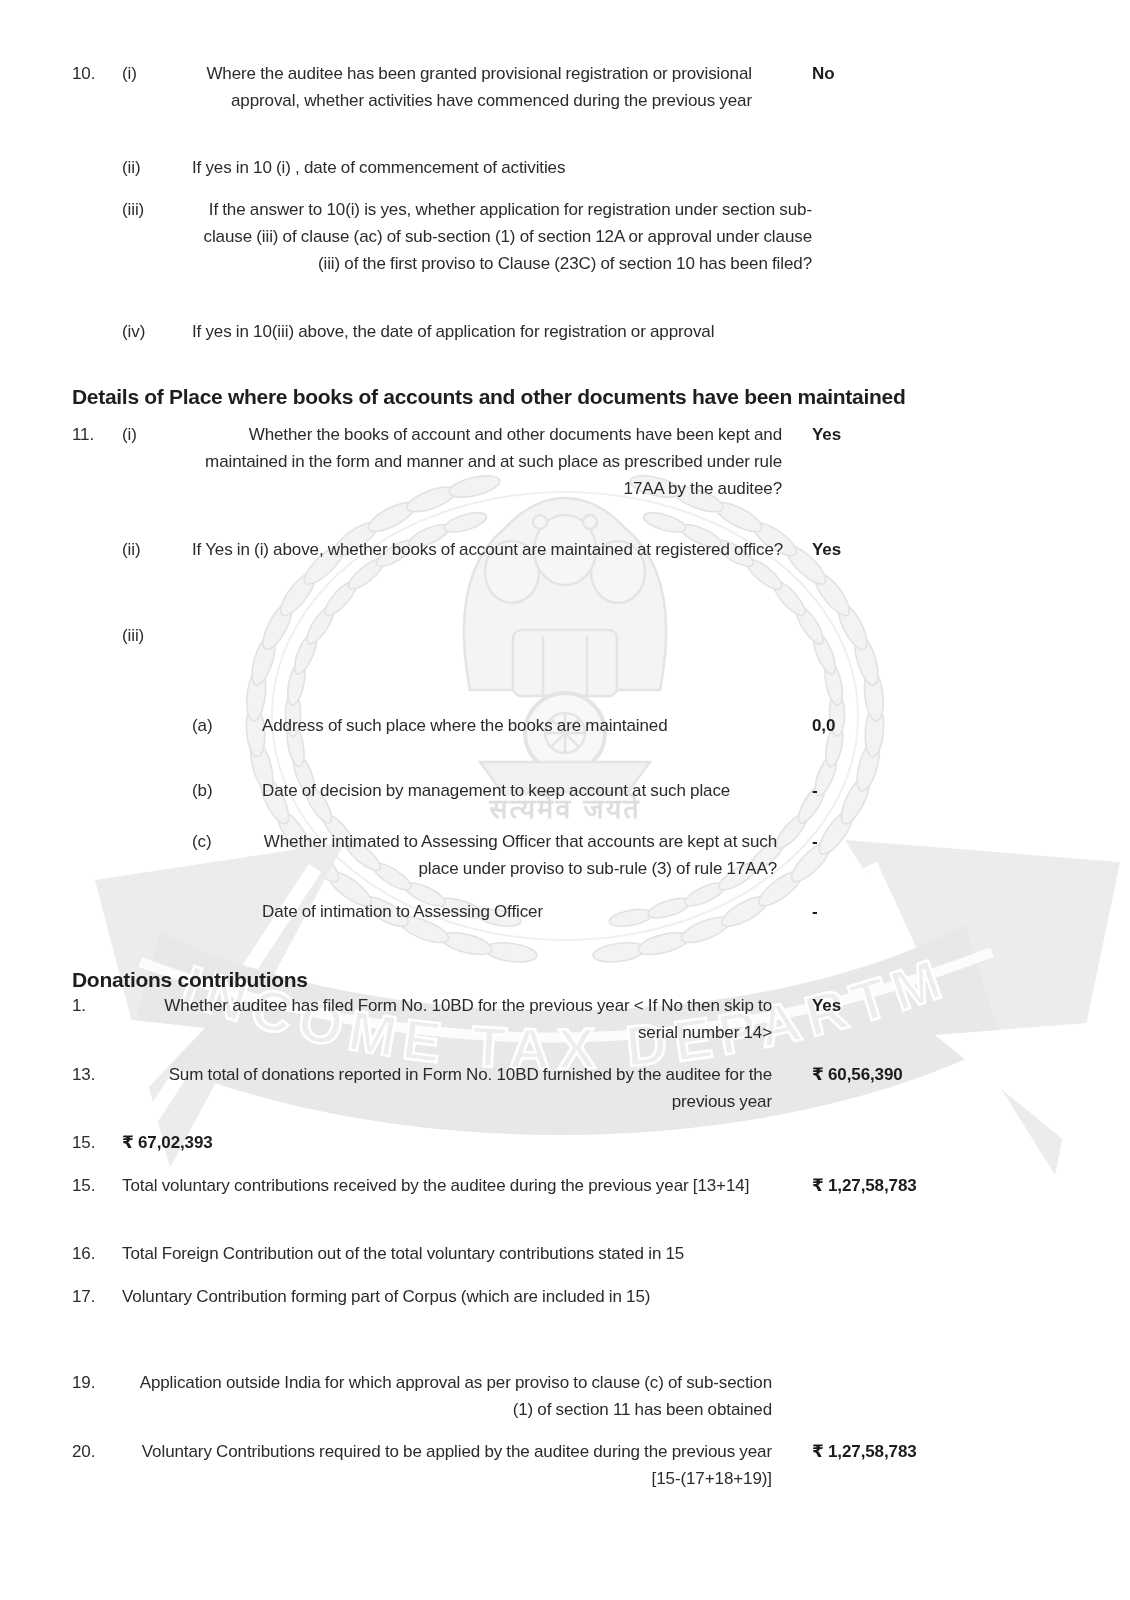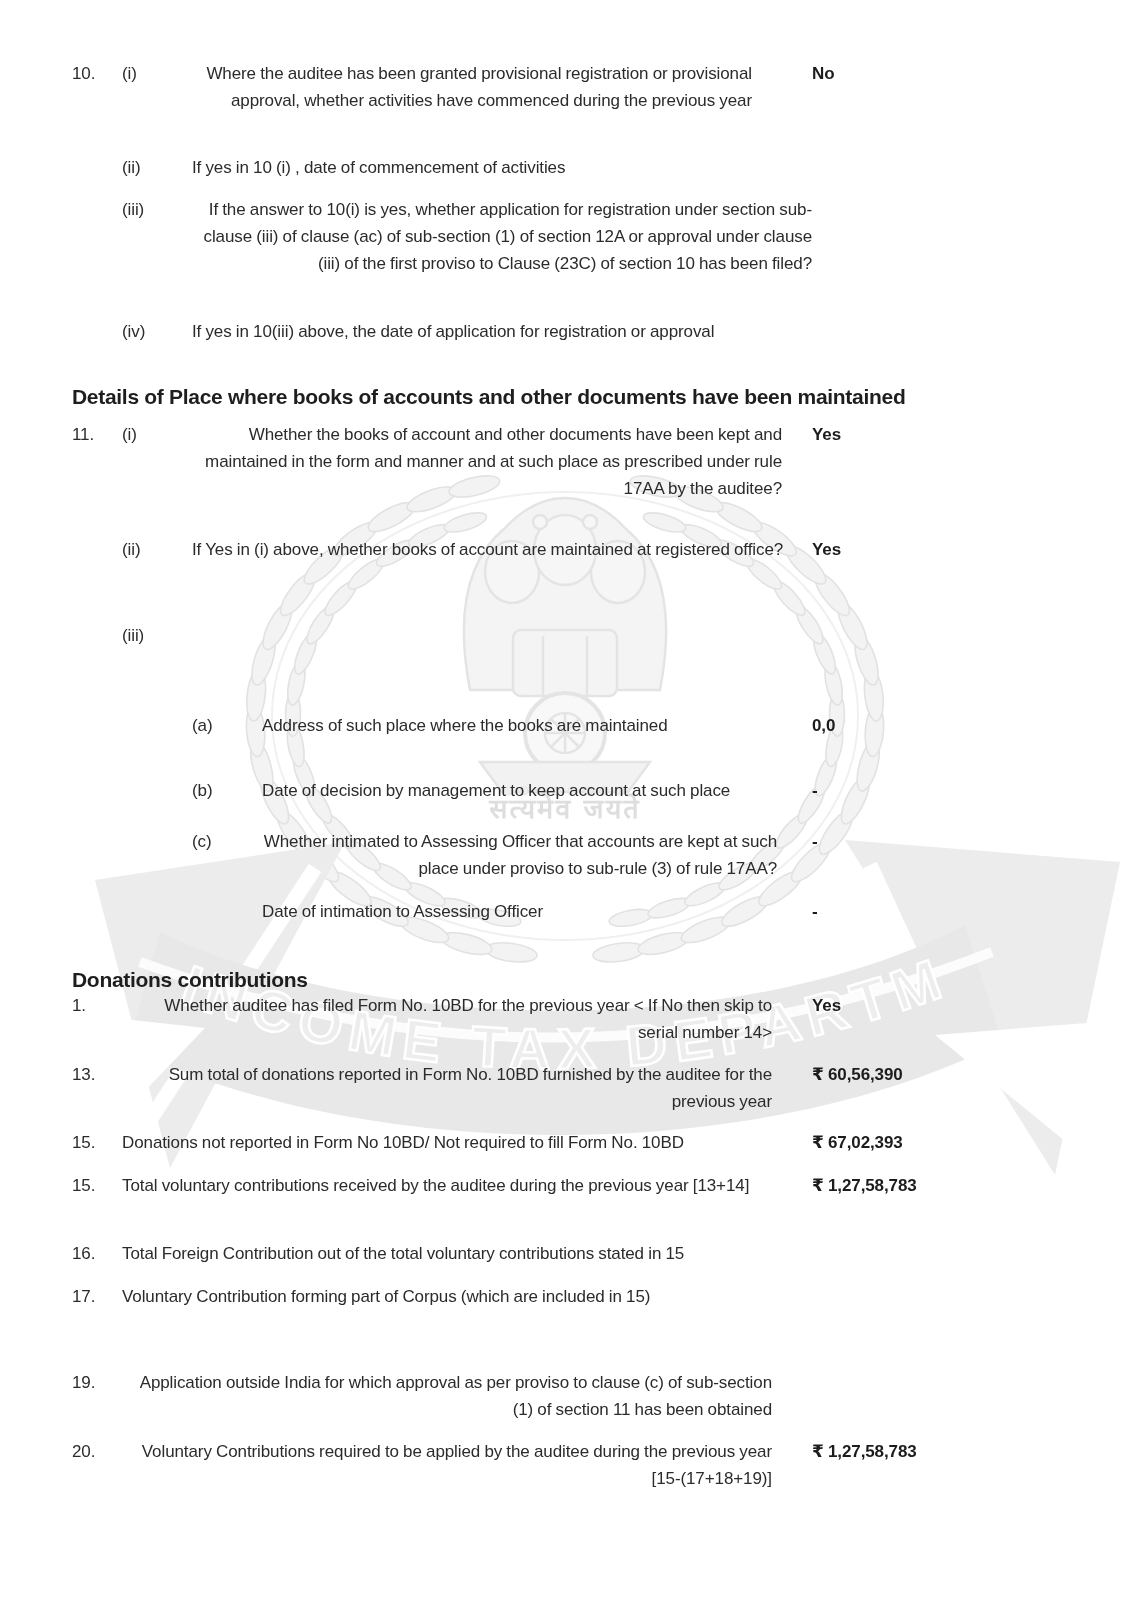--- a/index.html
+++ b/index.html
@@ -240,21 +240,20 @@
   </div>
 
   <div class="row rB" style="top:1061px">
     <span class="c-num">13.</span>
     <span class="c-txt"><span class="t" style="max-width:650px">Sum total of donations reported in Form No. 10BD furnished by the auditee for the previous year</span></span>
     <span class="c-ans">₹ 60,56,390</span>
   </div>
 
   <div class="row rB" style="top:1129px">
     <span class="c-num">15.</span>
-    <span class="c-txt"><span class="t" style="max-width:650px">Donations not reported in Form No 10BD/ Not required to fill Form No. 10BD</span></span>
     <span class="c-ans">₹ 67,02,393</span>
   </div>
 
   <div class="row rB" style="top:1172px">
     <span class="c-num">15.</span>
     <span class="c-txt"><span class="t" style="max-width:650px">Total voluntary contributions received by the auditee during the previous year [13+14]</span></span>
     <span class="c-ans">₹ 1,27,58,783</span>
   </div>
 
   <div class="row rB" style="top:1240px">

